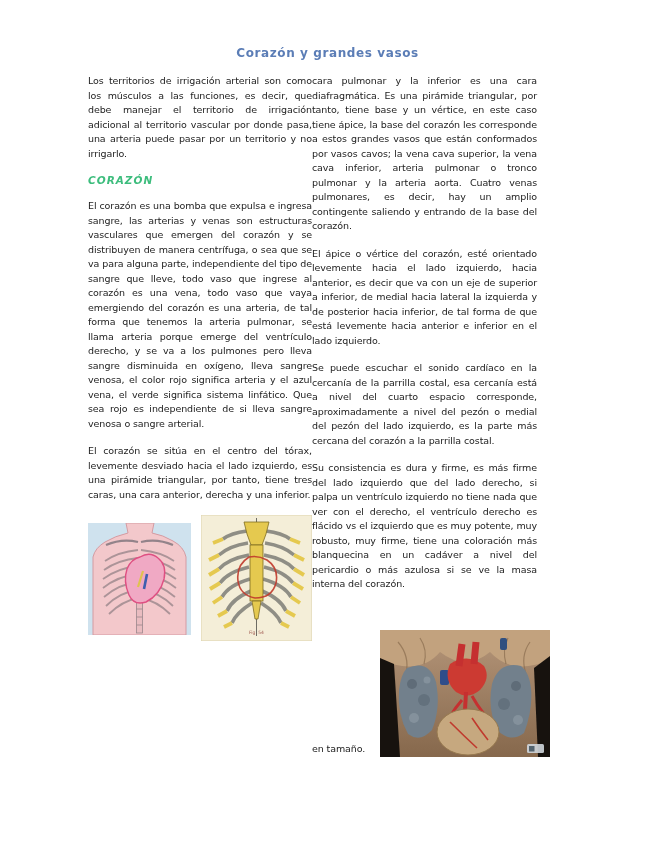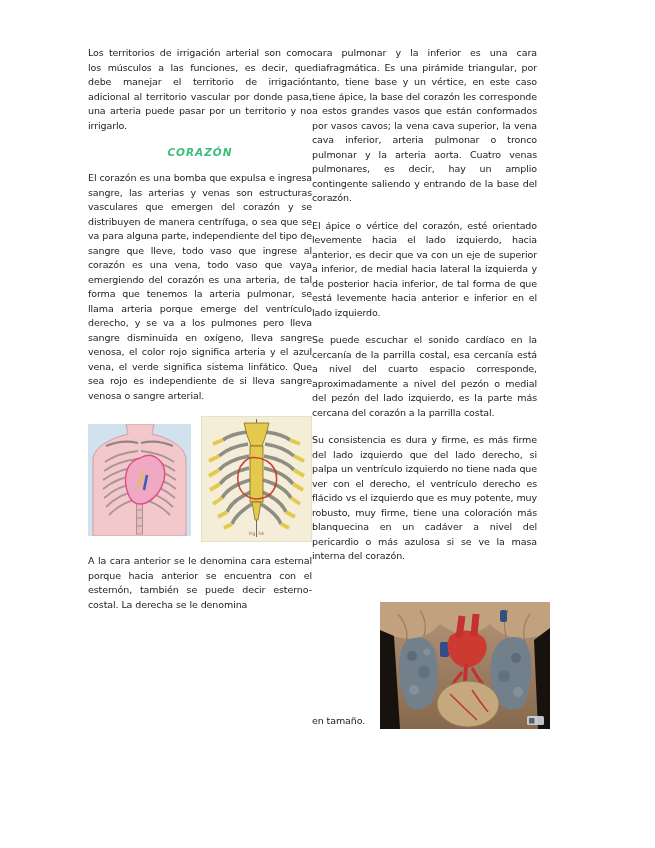--- a/index.html
+++ b/index.html
@@ -31,21 +31,21 @@
   }
   .col.right{width:225px;flex:0 0 225px;}
   .col p{
     margin:0 0 13px 0;
     font-size:9.5px;
     line-height:14.5px;
     text-align:justify;
     letter-spacing:-0.1px;
   }
   .section-heading{
-    text-align:center;
+    text-align:left;
     color:#3dbd7d;
     font-size:10.5px;
     font-weight:bold;
     font-style:italic;
     letter-spacing:1px;
     margin:7px 0 13px 0;
   }
   .figure-row{
     display:flex;
     align-items:flex-start;
@@ -69,30 +69,32 @@
     flex:0 0 170px;
     margin-right:-13px;
   }
   svg{display:block;}
 </style>
 </head>
 <body>
 
 <div class="page">
 
+  <h1 class="doc-title">Corazón y grandes vasos</h1>
 
   <div class="columns">
 
     <div class="col left">
       <p>Los territorios de irrigación arterial son como los músculos a las funciones, es decir, que debe manejar el territorio de irrigación adicional al territorio vascular por donde pasa, una arteria puede pasar por un territorio y no irrigarlo.</p>
 
       <div class="section-heading">CORAZÓN</div>
 
       <p>El corazón es una bomba que expulsa e ingresa sangre, las arterias y venas son estructuras vasculares que emergen del corazón y se distribuyen de manera centrífuga, o sea que se va para alguna parte, independiente del tipo de sangre que lleve, todo vaso que ingrese al corazón es una vena, todo vaso que vaya emergiendo del corazón es una arteria, de tal forma que tenemos la arteria pulmonar, se llama arteria porque emerge del ventrículo derecho, y se va a los pulmones pero lleva sangre disminuida en oxígeno, lleva sangre venosa, el color rojo significa arteria y el azul vena, el verde significa sistema linfático. Que sea rojo es independiente de si lleva sangre venosa o sangre arterial.</p>
 
+      <p>El corazón se sitúa en el centro del tórax, levemente desviado hacia el lado izquierdo, es una pirámide triangular, por tanto, tiene tres caras, una cara anterior, derecha y una inferior.</p>
 
       <div class="figure-row">
 
         <svg class="fig-thorax" width="103" height="112" viewBox="0 0 103 112" aria-hidden="true">
           <rect width="103" height="112" fill="#cfe2ee"></rect>
           <path d="M38,0 L40,10 Q27,13 17,19 Q7,25 5,34 L5,112 L98,112 L98,34 Q96,24 85,18 Q75,12 64,10 L66,0 Z" fill="#f3c8cb" stroke="#d49ba2" stroke-width="1"></path>
           <path d="M18,22 Q34,15 50,19 M85,22 Q69,15 53,19" stroke="#93838a" stroke-width="2.2" fill="none"></path>
           <g stroke="#a08b90" stroke-width="1.8" fill="none" opacity="0.85">
             <path d="M50,27 Q30,29 17,38"></path>
               <path d="M50,35 Q30,37 16,47"></path>
@@ -158,21 +160,20 @@
           <g fill="#e5c94f" stroke="#7d6c22" stroke-width="0.8">
             <path d="M43,7 L68,7 L65,19 L61,30 L50,30 L46,19 Z"></path>
             <rect x="49" y="30" width="13" height="56"></rect>
             <path d="M51,86 L60,86 L57,104 L54,104 Z"></path>
           </g>
           <path d="M48,42 Q35,50 37,66 Q39,80 54,83 Q71,83 75,68 Q78,53 66,45 Q57,40 48,42" fill="none" stroke="#c0392b" stroke-width="1.6" opacity="0.9"></path>
           <text x="55.5" y="119" font-size="4.5" fill="#a05a50" text-anchor="middle">Fig. 54</text>
         </svg>
       </div>
 
-      <p>A la cara anterior se le denomina cara esternal porque hacia anterior se encuentra con el esternón, también se puede decir esterno-costal. La derecha se le denomina</p>
     </div>
 
     <div class="col right">
       <p>cara pulmonar y la inferior es una cara diafragmática. Es una pirámide triangular, por tanto, tiene base y un vértice, en este caso tiene ápice, la base del corazón les corresponde a estos grandes vasos que están conformados por vasos cavos; la vena cava superior, la vena cava inferior, arteria pulmonar o tronco pulmonar y la arteria aorta. Cuatro venas pulmonares, es decir, hay un amplio contingente saliendo y entrando de la base del corazón.</p>
       <p>El ápice o vértice del corazón, esté orientado levemente hacia el lado izquierdo, hacia anterior, es decir que va con un eje de superior a inferior, de medial hacia lateral la izquierda y de posterior hacia inferior, de tal forma de que está levemente hacia anterior e inferior en el lado izquierdo.</p>
       <p>Se puede escuchar el sonido cardíaco en la cercanía de la parrilla costal, esa cercanía está a nivel del cuarto espacio corresponde, aproximadamente a nivel del pezón o medial del pezón del lado izquierdo, es la parte más cercana del corazón a la parrilla costal.</p>
       <p>Su consistencia es dura y firme, es más firme del lado izquierdo que del lado derecho, si palpa un ventrículo izquierdo no tiene nada que ver con el derecho, el ventrículo derecho es flácido vs el izquierdo que es muy potente, muy robusto, muy firme, tiene una coloración más blanquecina en un cadáver a nivel del pericardio o más azulosa si se ve la masa interna del corazón.</p>
 
       <div class="tail-row">
         <span class="tail-text">en tamaño.</span>

